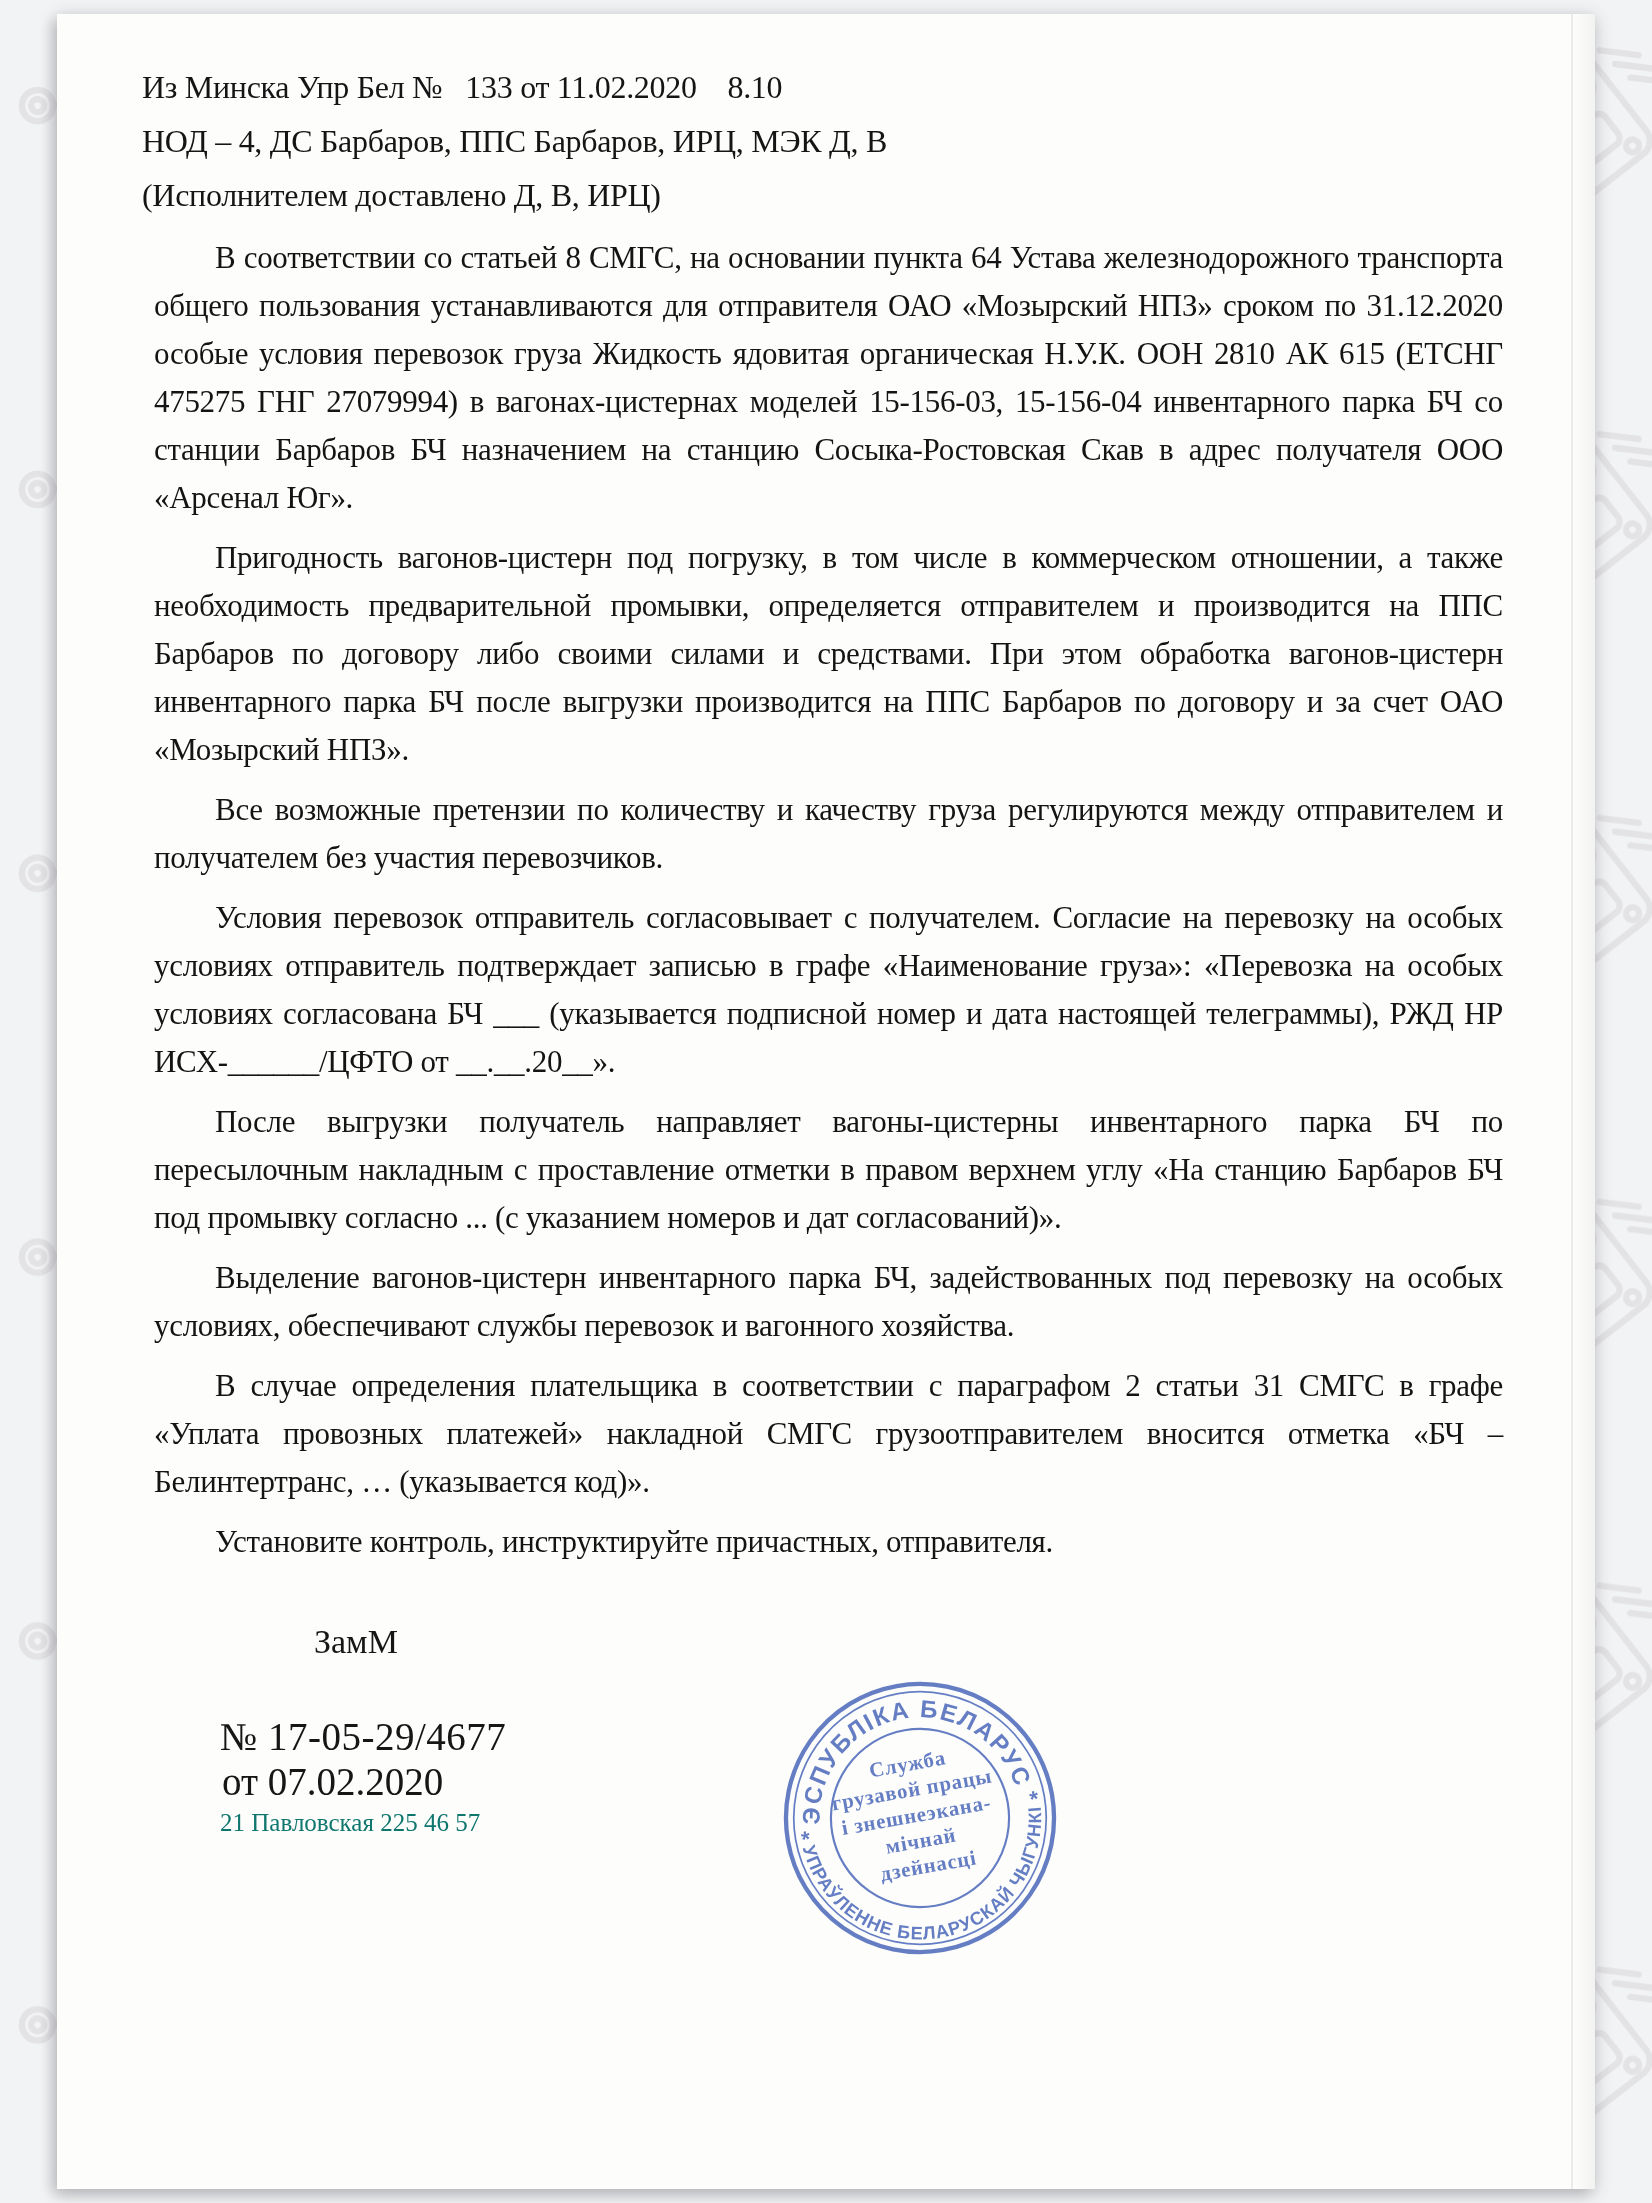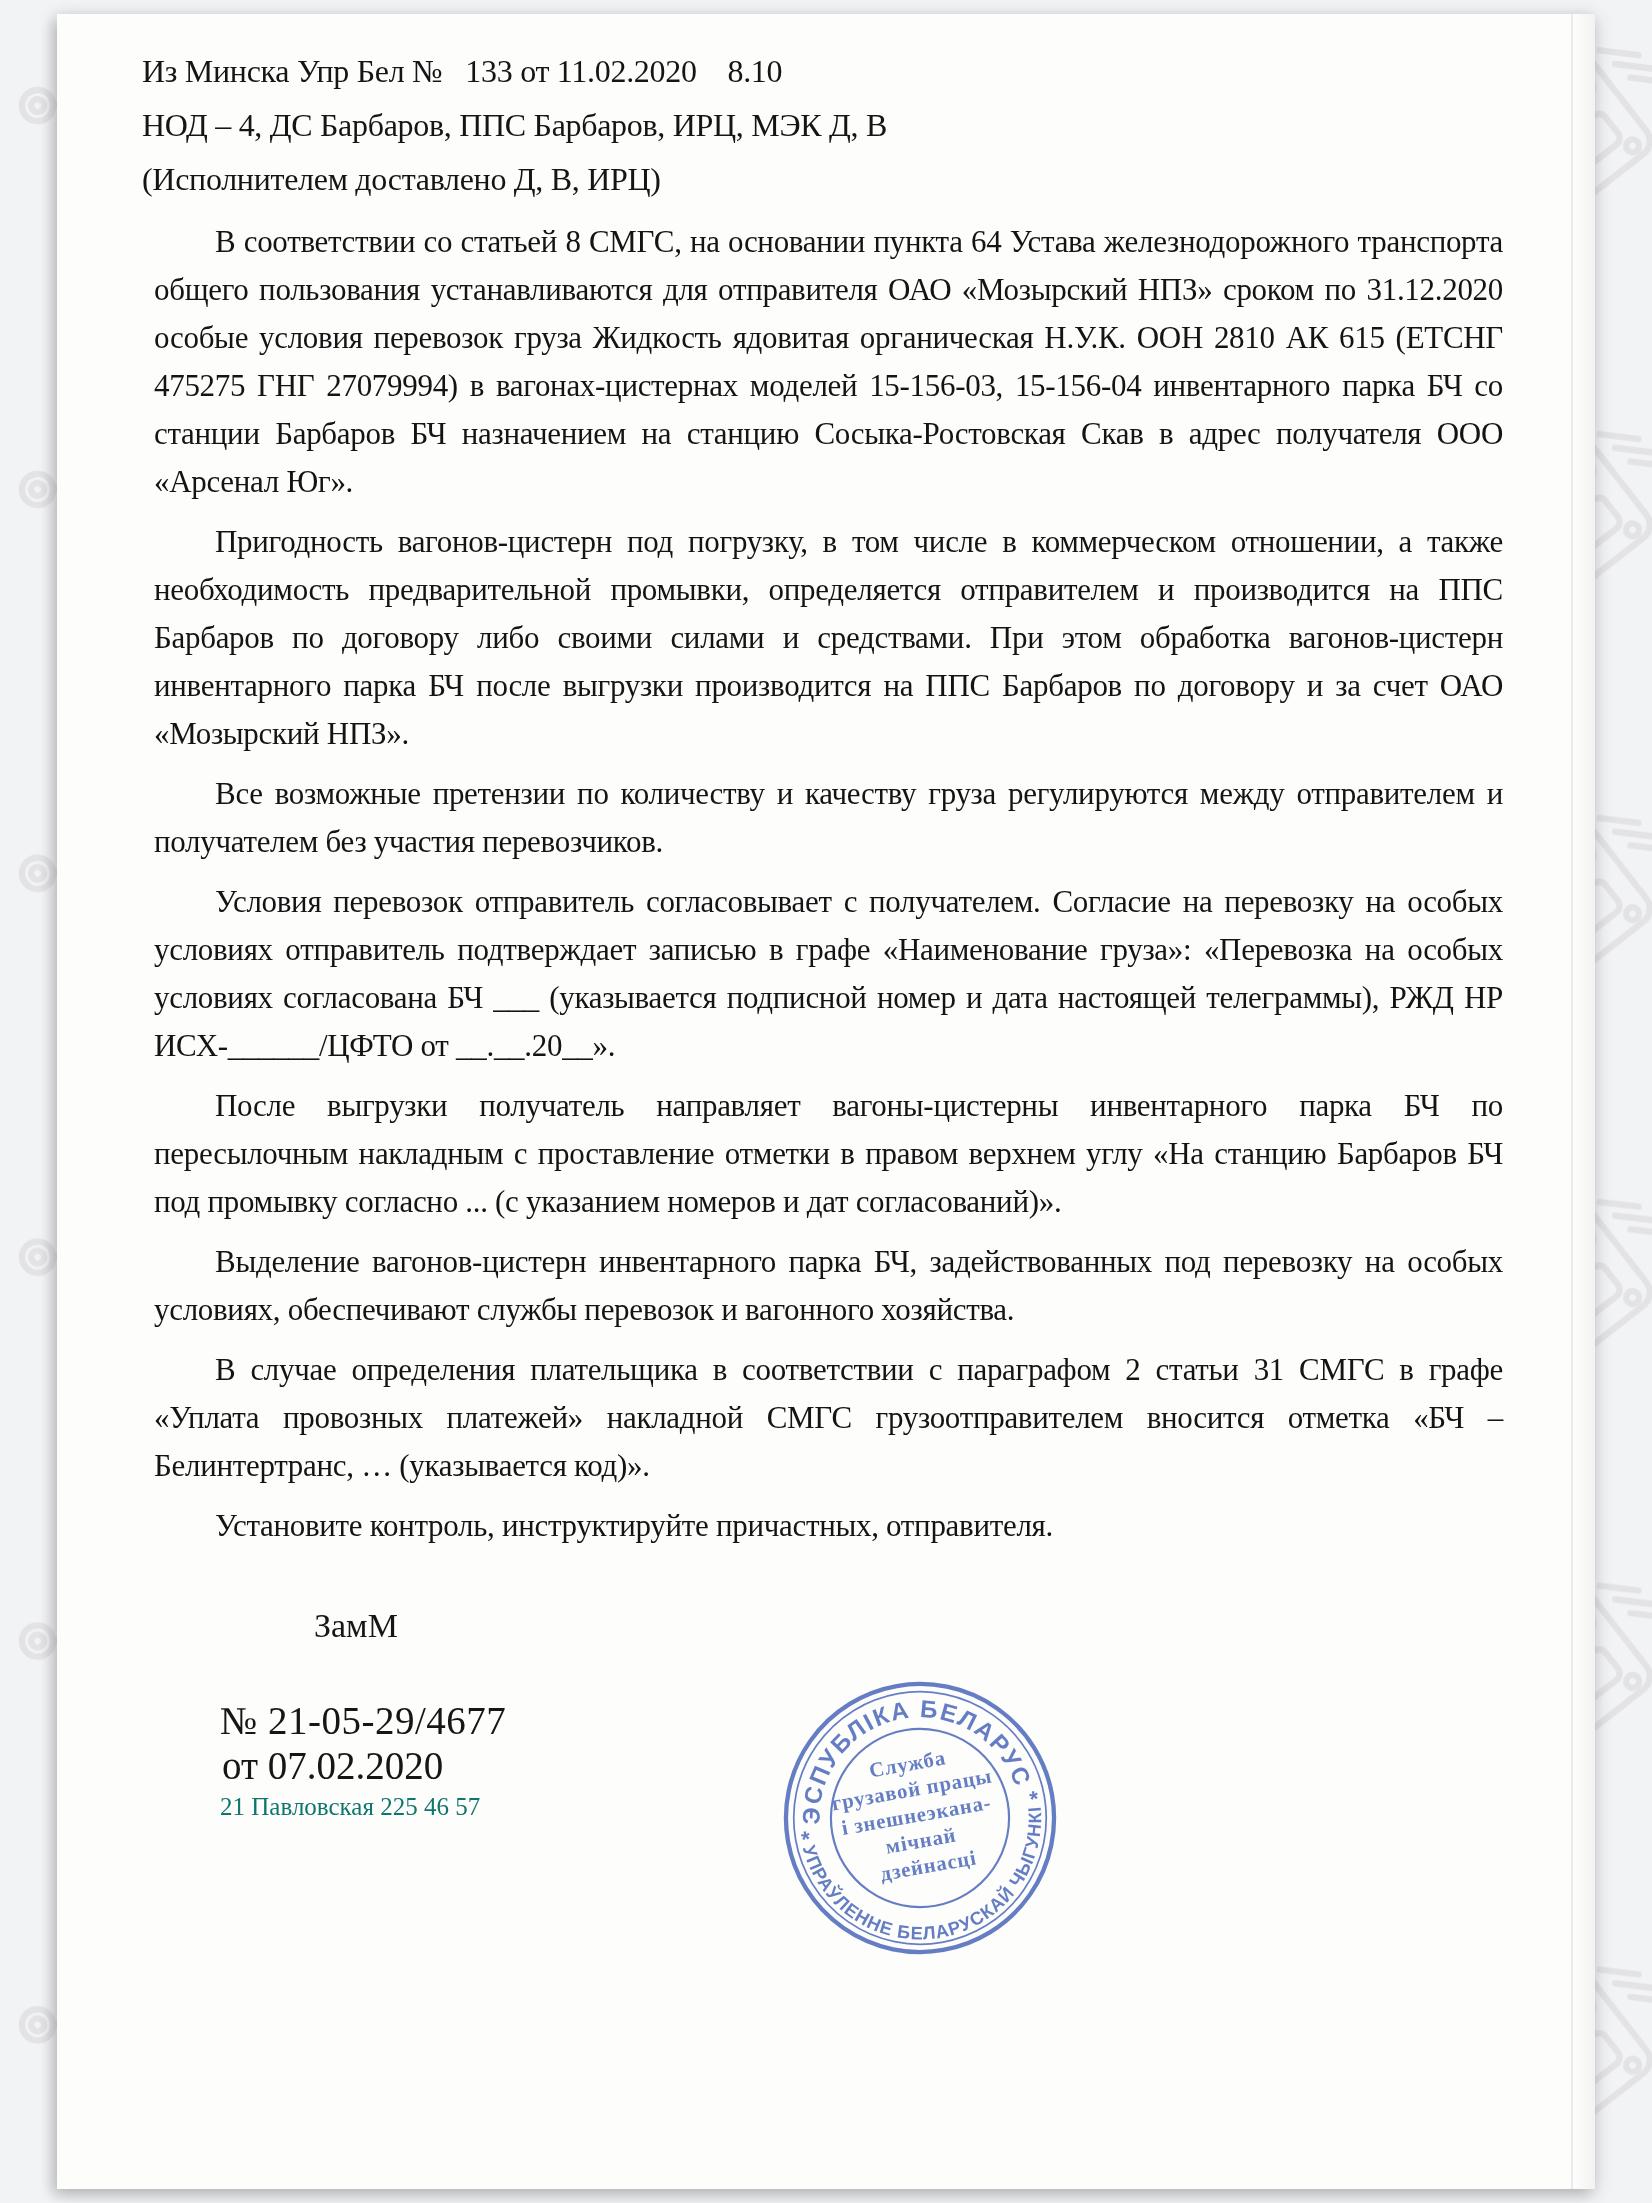--- a/index.html
+++ b/index.html
@@ -7,21 +7,21 @@
     width:1653px; height:2204px; position:relative; overflow:hidden;
     background:#f2f3f4;
     font-family:"Liberation Serif", serif;
   }
   .bg-svg { position:absolute; left:0; top:0; z-index:0; }
   .page {
     position:absolute; left:57px; top:13.8px; width:1538px; height:2175px;
     background:#fdfdfc; z-index:1;
     box-shadow: -4.6px 5.5px 13px rgba(50,50,60,.20), 0 2.8px 16.5px rgba(50,50,60,.22);
   }
-  .content { position:absolute; left:0; top:0; right:0; padding:30px 80px 0 85px; }
+  .content { position:absolute; left:0; top:0; right:0; padding:46px 80px 0 85px; }
   .header { margin-bottom:1.8px; }
   .hline { font-size:32px; line-height:54px; color:#151515; white-space:pre-wrap; letter-spacing:-0.3px; }
   .bodytext p {
     margin:12px; font-size:31px; line-height:48px; color:#141414;
     text-align:justify; text-indent:61px; letter-spacing:-0.3px;
   }
   .zamm    { margin:57px 0 0 172px; font-size:34px; color:#161616; }
   .regnum  { margin:53px 0 0 78px;  font-size:39px; color:#161616; letter-spacing:0.5px; }
   .regdate { margin:0 0 0 80px;  font-size:39px; color:#161616; }
   .contact { margin:5.5px 0 0 78px;  font-size:25px; color:#0f766e; }
@@ -81,21 +81,21 @@
       <p>Пригодность вагонов-цистерн под погрузку, в том числе в коммерческом отношении, а также необходимость предварительной промывки, определяется отправителем и производится на ППС Барбаров по договору либо своими силами и средствами. При этом обработка вагонов-цистерн инвентарного парка БЧ после выгрузки производится на ППС Барбаров по договору и за счет ОАО «Мозырский НПЗ».</p>
       <p>Все возможные претензии по количеству и качеству груза регулируются между отправителем и получателем без участия перевозчиков.</p>
       <p>Условия перевозок отправитель согласовывает с получателем. Согласие на перевозку на особых условиях отправитель подтверждает записью в графе «Наименование груза»: «Перевозка на особых условиях согласована БЧ ___ (указывается подписной номер и дата настоящей телеграммы), РЖД НР ИСХ-______/ЦФТО от __.__.20__».</p>
       <p>После выгрузки получатель направляет вагоны-цистерны инвентарного парка БЧ по пересылочным накладным с проставление отметки в правом верхнем углу  «На станцию Барбаров БЧ под промывку согласно ... (с указанием номеров и дат согласований)».</p>
       <p>Выделение вагонов-цистерн инвентарного парка БЧ, задействованных под перевозку на особых условиях, обеспечивают службы перевозок и вагонного хозяйства.</p>
       <p>В случае определения плательщика в соответствии с параграфом 2 статьи 31 СМГС в графе «Уплата провозных платежей» накладной СМГС грузоотправителем вносится отметка «БЧ – Белинтертранс, … (указывается код)».</p>
       <p>Установите контроль, инструктируйте причастных, отправителя.</p>
     </div>
 
     <div class="zamm">ЗамМ</div>
-    <div class="regnum">№ 21-05-29/4677</div>
+    <div class="regnum">№ 17-05-29/4677</div>
     <div class="regdate">от 07.02.2020</div>
     <div class="contact">21 Павловская 225 46 57</div>
   </div>
 
   <svg class="stamp" viewBox="0 0 340 340">
     <g transform="rotate(-10 170 170)">
       <circle cx="170" cy="170" r="155" fill="none" stroke-width="5" stroke="#4f6cbe"></circle>
       <circle cx="170" cy="170" r="146" fill="none" stroke-width="2" stroke="#4f6cbe"></circle>
       <circle cx="170" cy="170" r="103" fill="none" stroke-width="2.5" stroke="#4f6cbe"></circle>
       <path id="arcTop" d="M 54.4,159.9 A 116,116 0 0 1 285.6,159.9" fill="none"></path>

